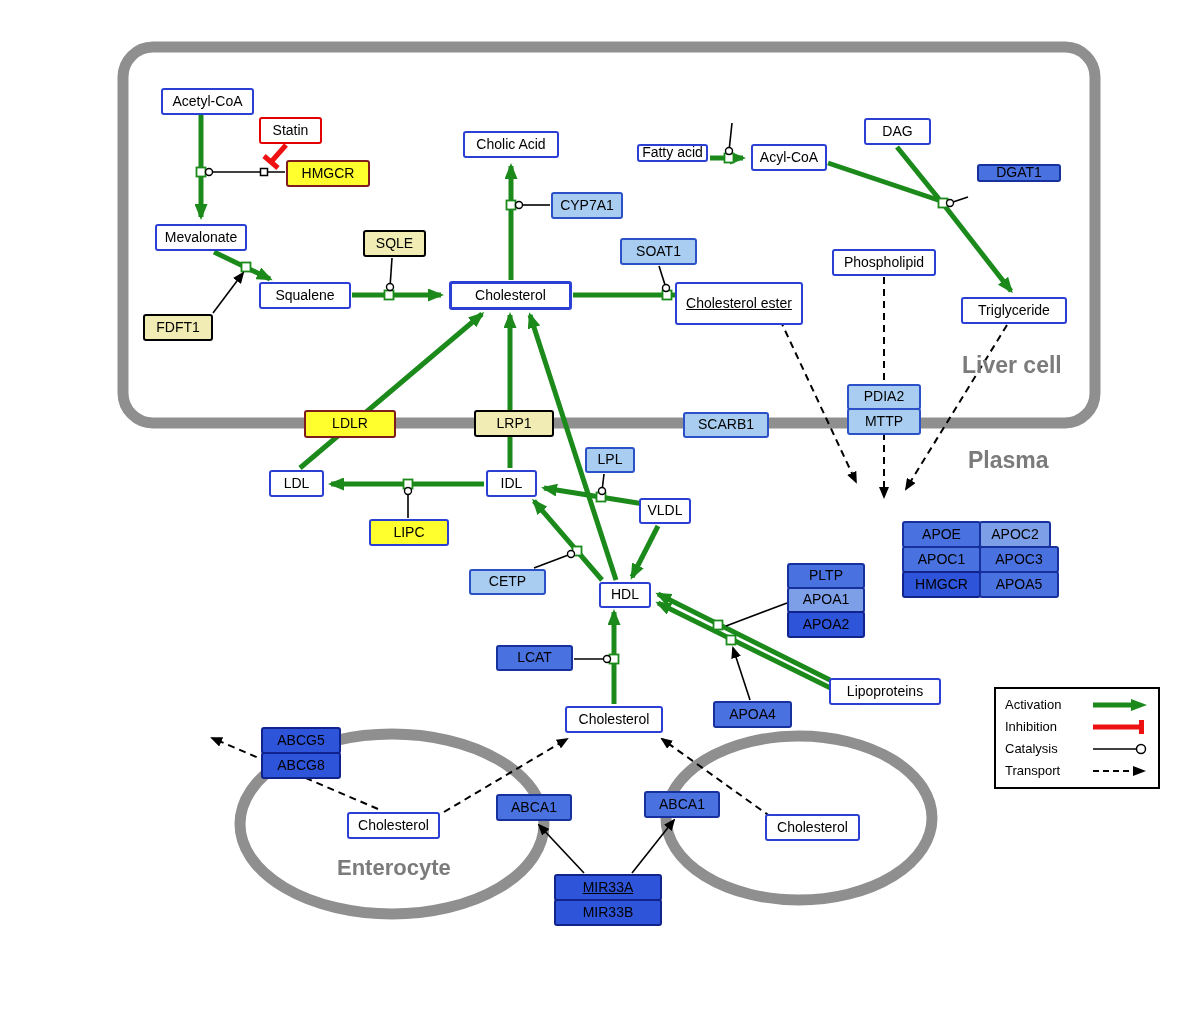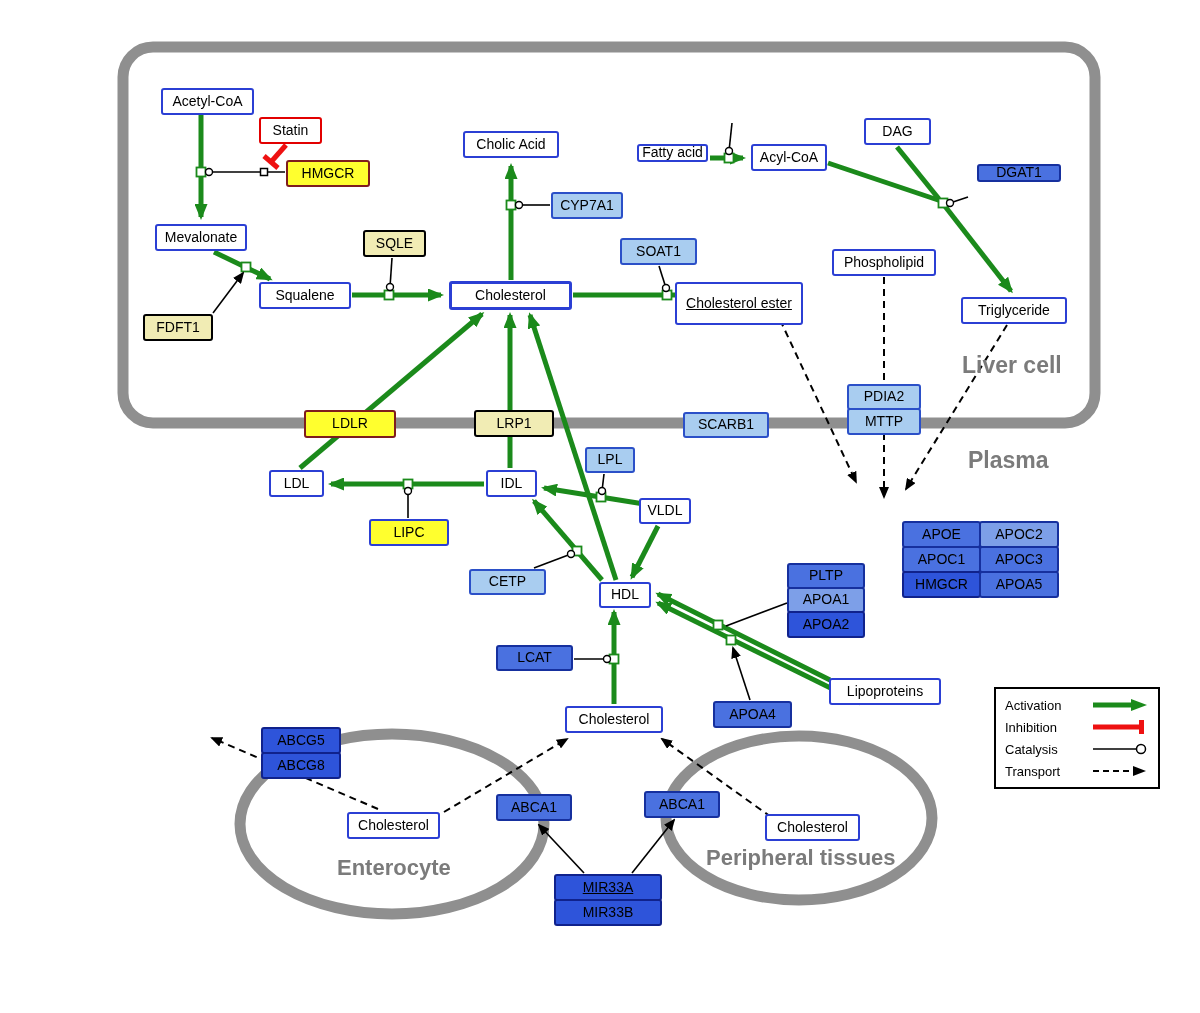--- a/index.html
+++ b/index.html
@@ -16,21 +16,21 @@
   .gene-bl{background:#a9cdf0;border:2px solid #2b50c8;}
   .gene-y{background:#ffff2e;border:2px solid #7f1d1d;}
   .gene-yb{background:#ffff2e;border:2px solid #2b3fd4;}
   .gene-py{background:#f1ecb4;border:2px solid #000;}
   .statin{background:#fff;border:2px solid #e20000;}
   .comp-label{position:absolute;font-weight:bold;color:#7b7b7b;font-size:23px;white-space:nowrap;}
   .comp-label.small{font-size:22px;}
   #legend{position:absolute;left:994px;top:687px;width:166px;height:102px;border:2px solid #000;
           background:#fff;display:flex;flex-direction:column;justify-content:space-around;
           padding:5px 9px;box-sizing:border-box;}
-  .lrow{display:flex;align-items:center;justify-content:space-between;font-size:13px;color:#000;}
+  .lrow{display:flex;align-items:flex-start;justify-content:space-between;font-size:13px;color:#000;}
 </style>
 </head>
 <body>
 
 <div id="diagram">
 
   <svg id="edges" width="1200" height="1013" viewBox="0 0 1200 1013">
     <defs>
       <marker id="ga" markerUnits="userSpaceOnUse" markerWidth="16" markerHeight="13" refX="13" refY="6.5" orient="auto">
         <path d="M0,0 L16,6.5 L0,13 Z" fill="#1b8a1b"></path>
@@ -156,21 +156,21 @@
       <div class="node metab" style="left: 486px; top: 470px; width: 51px; height: 27px;">IDL</div>
       <div class="node gene-bl" style="left: 585px; top: 447px; width: 50px; height: 26px;">LPL</div>
       <div class="node metab" style="left: 639px; top: 498px; width: 52px; height: 26px;">VLDL</div>
       <div class="node gene-yb" style="left: 369px; top: 519px; width: 80px; height: 27px;">LIPC</div>
       <div class="node gene-bl" style="left: 469px; top: 569px; width: 77px; height: 26px;">CETP</div>
       <div class="node metab" style="left: 599px; top: 582px; width: 52px; height: 26px;">HDL</div>
       <div class="node gene-b" style="left: 787px; top: 563px; width: 78px; height: 26px;">PLTP</div>
       <div class="node gene-bm" style="left: 787px; top: 587px; width: 78px; height: 26px;">APOA1</div>
       <div class="node gene-bd" style="left: 787px; top: 611px; width: 78px; height: 27px;">APOA2</div>
       <div class="node gene-b" style="left: 902px; top: 521px; width: 79px; height: 27px;">APOE</div>
-      <div class="node gene-bm" style="left: 979px; top: 521px; width: 80px; height: 27px;">APOC2</div>
+      <div class="node gene-bm" style="left: 979px; top: 521px; width: 72px; height: 27px;">APOC2</div>
       <div class="node gene-b" style="left: 902px; top: 546px; width: 79px; height: 27px;">APOC1</div>
       <div class="node gene-b" style="left: 979px; top: 546px; width: 80px; height: 27px;">APOC3</div>
       <div class="node gene-bd" style="left: 902px; top: 571px; width: 79px; height: 27px;">HMGCR</div>
       <div class="node gene-b" style="left: 979px; top: 571px; width: 80px; height: 27px;">APOA5</div>
       <div class="node gene-b" style="left: 496px; top: 645px; width: 77px; height: 26px;">LCAT</div>
       <div class="node gene-b" style="left: 713px; top: 701px; width: 79px; height: 27px;">APOA4</div>
       <div class="node metab" style="left: 829px; top: 678px; width: 112px; height: 27px;">Lipoproteins</div>
       <div class="node metab" style="left: 565px; top: 706px; width: 98px; height: 27px;">Cholesterol</div>
       <div class="node gene-bd" style="left: 261px; top: 727px; width: 80px; height: 27px;">ABCG5</div>
       <div class="node gene-bd" style="left: 261px; top: 752px; width: 80px; height: 27px;">ABCG8</div>
@@ -178,21 +178,20 @@
       <div class="node gene-b" style="left: 496px; top: 794px; width: 76px; height: 27px;">ABCA1</div>
       <div class="node gene-b" style="left: 644px; top: 791px; width: 76px; height: 27px;">ABCA1</div>
       <div class="node metab" style="left: 765px; top: 814px; width: 95px; height: 27px;">Cholesterol</div>
       <div class="node gene-bd" style="left: 554px; top: 874px; width: 108px; height: 27px; text-decoration: underline;">MIR33A</div>
       <div class="node gene-bd" style="left: 554px; top: 899px; width: 108px; height: 27px;">MIR33B</div>
     </div>
 
   <div class="comp-label" style="left:962px;top:352px;">Liver cell</div>
   <div class="comp-label" style="left:968px;top:447px;">Plasma</div>
   <div class="comp-label small" style="left:337px;top:855px;">Enterocyte</div>
-  <div class="comp-label small" style="left:706px;top:845px;">Peripheral tissues</div>
 
   <div id="legend">
     <div class="lrow">
       <span>Activation</span>
       <svg width="58" height="16">
         <line x1="2" y1="8" x2="40" y2="8" stroke="#1b8a1b" stroke-width="5"></line>
         <path d="M40,2 L56,8 L40,14 Z" fill="#1b8a1b"></path>
       </svg>
     </div>
     <div class="lrow">

